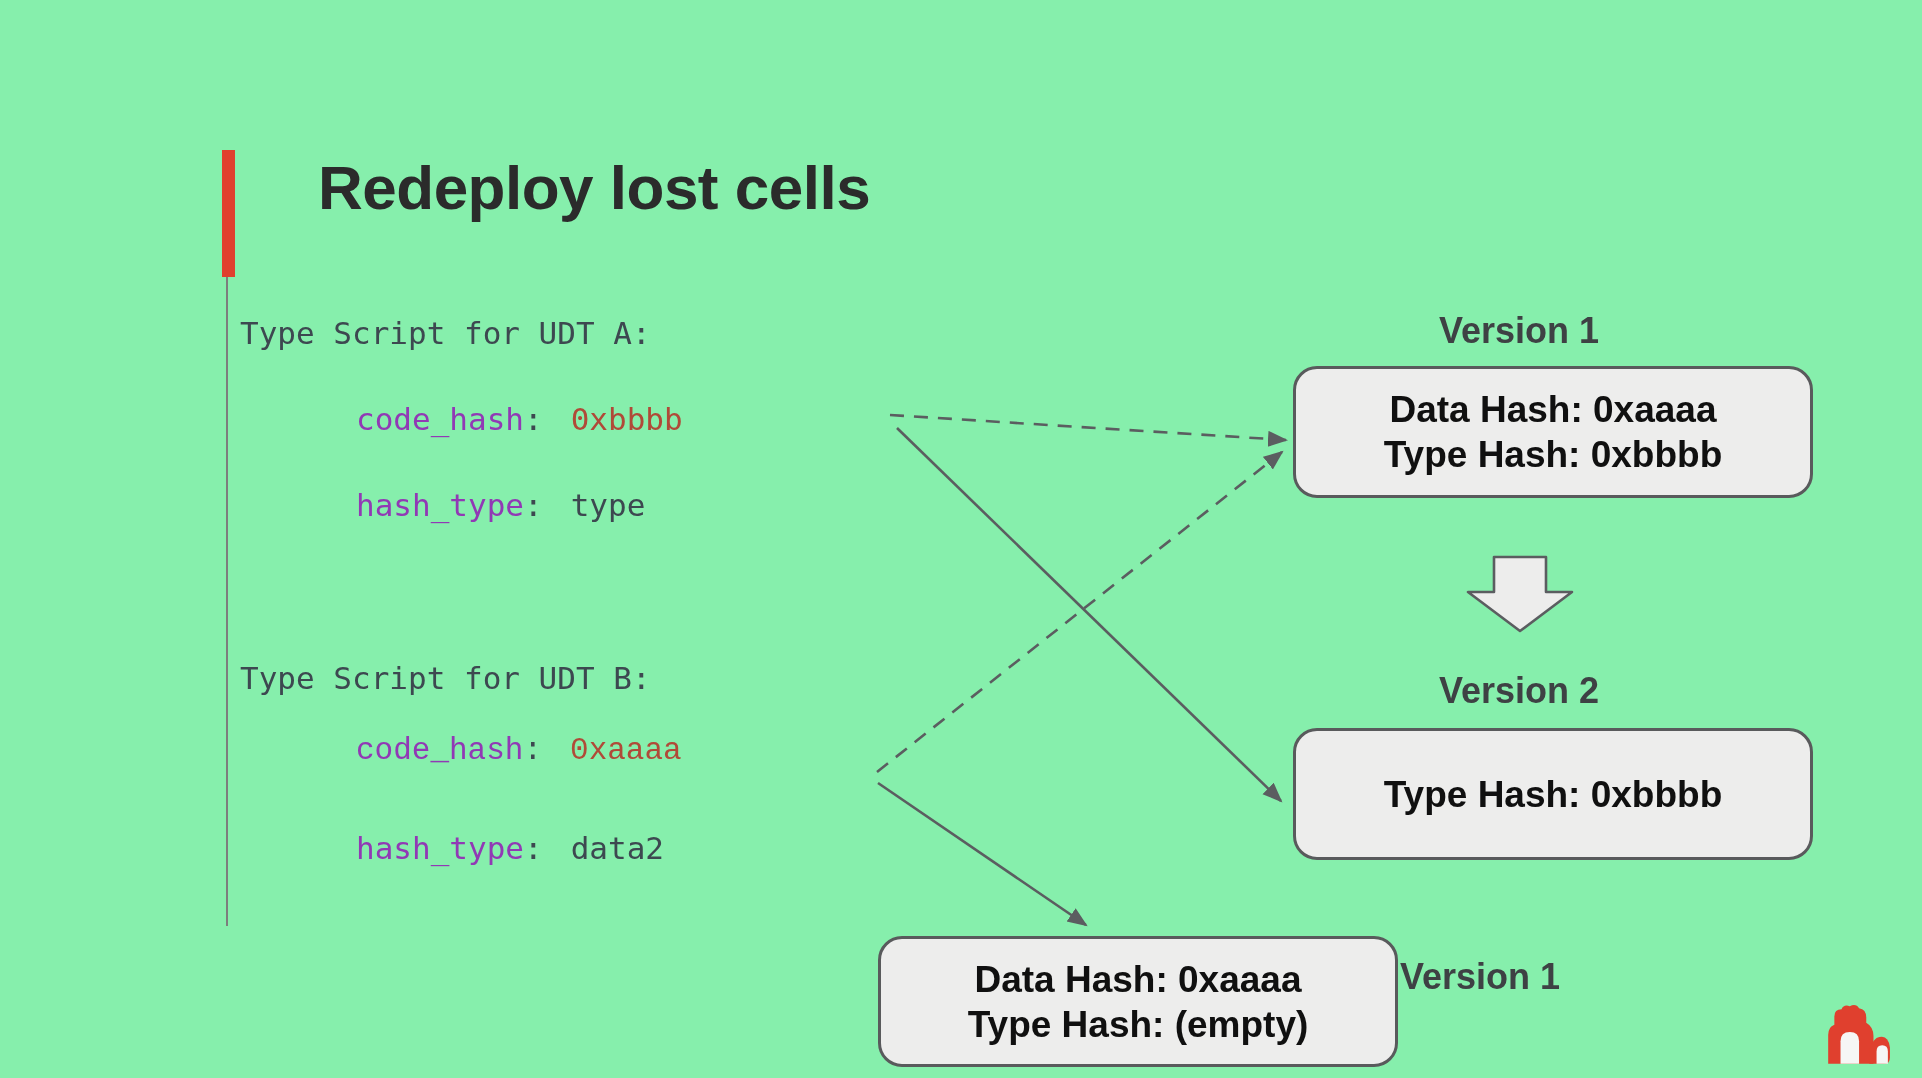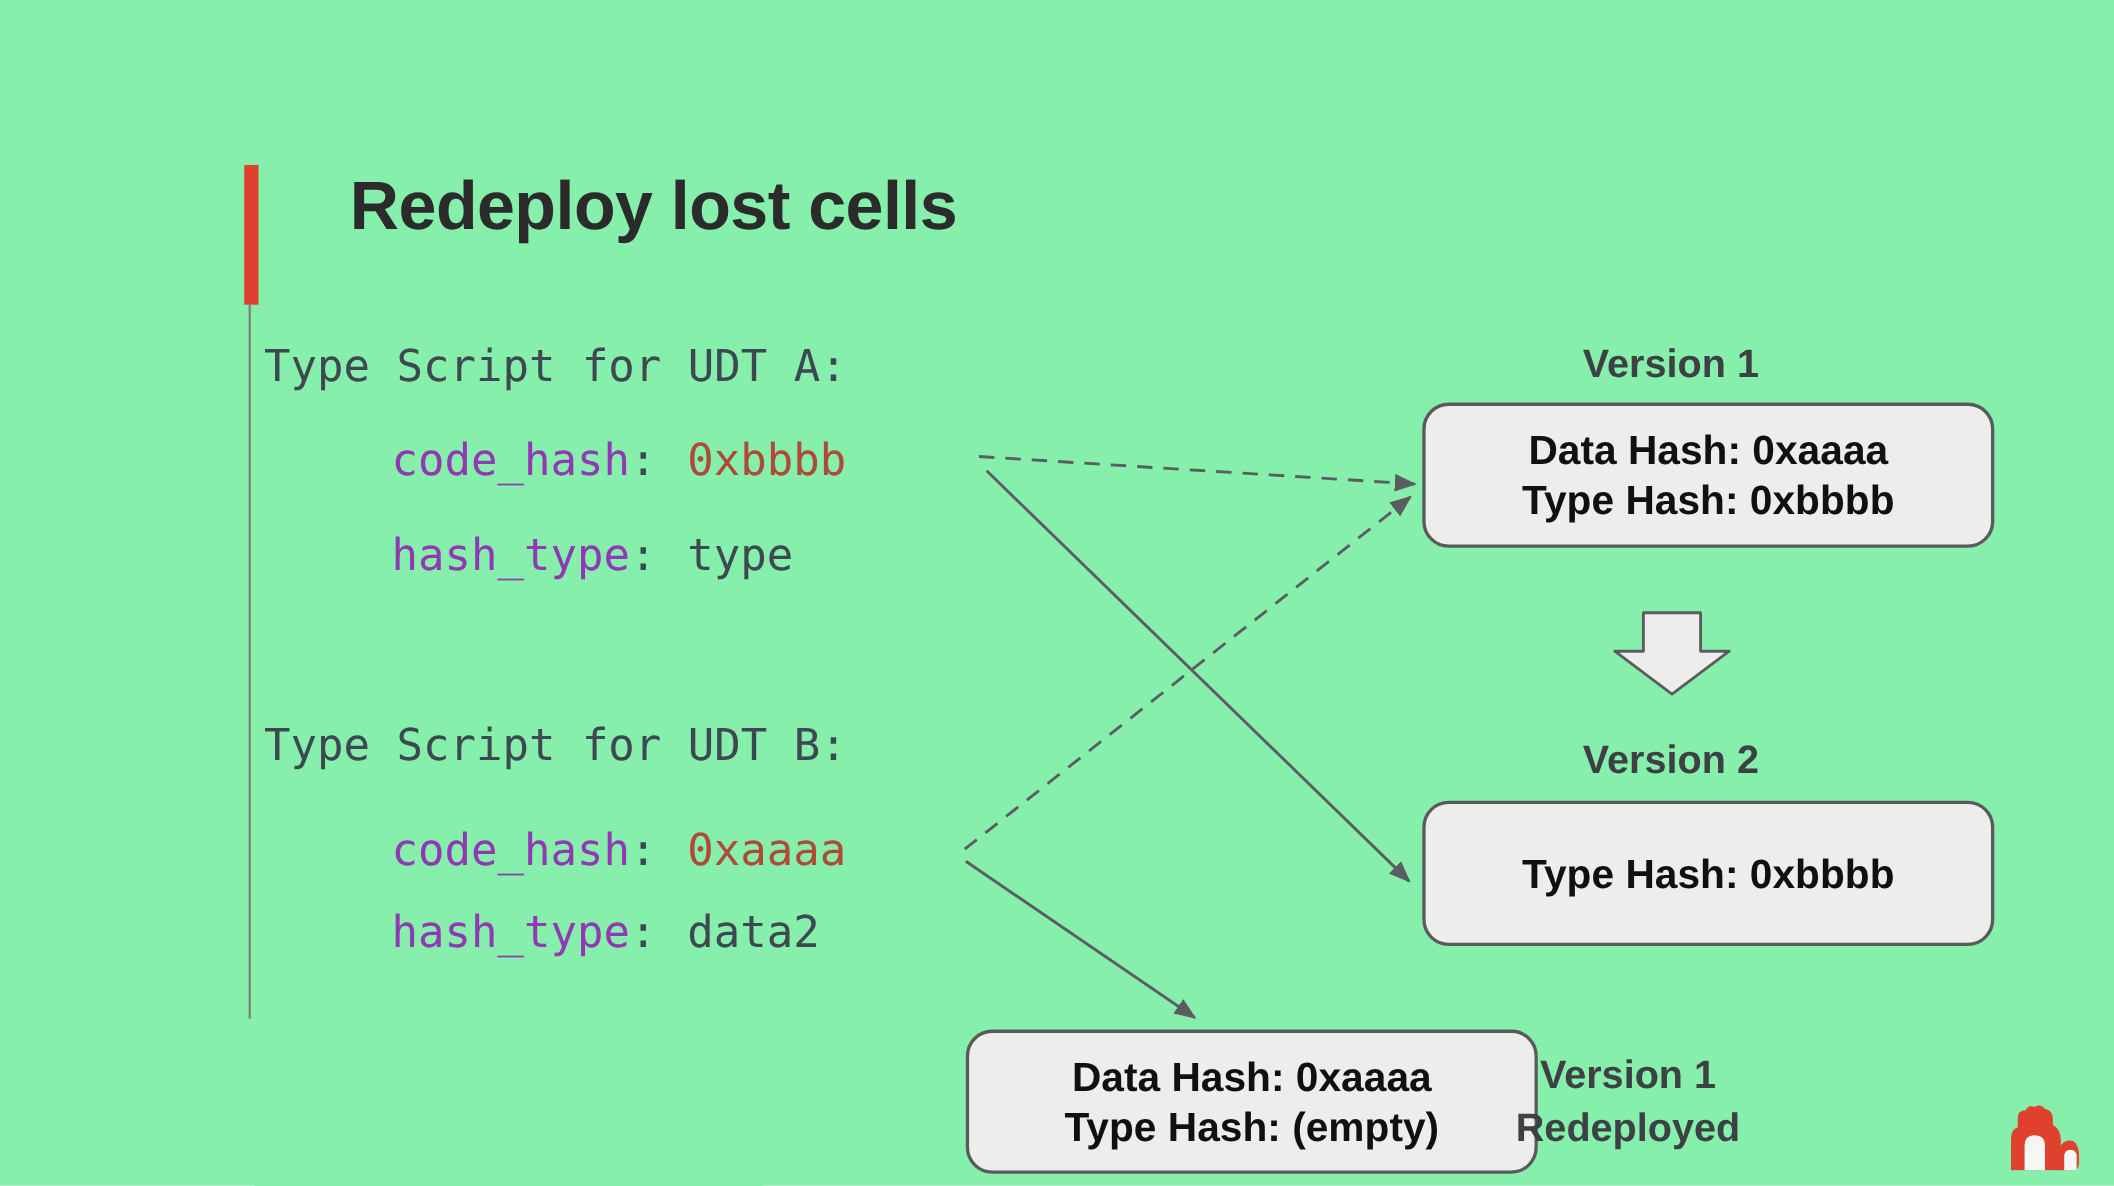--- a/index.html
+++ b/index.html
@@ -54,21 +54,21 @@
     left: 318px; top: 152px;
     font-size: 62px;
     font-weight: 800;
     letter-spacing: -0.5px;
     color: #2b2b2b;
     white-space: nowrap;
   }
   .code-line {
     position: absolute;
     font-family: "DejaVu Sans Mono", "Liberation Mono", monospace;
-    font-size: 40px;
+    font-size: 31px;
     line-height: 54px;
     color: var(--code-plain, #3d4850);
     white-space: pre;
     text-align: center;
   }
   .ckey { color: var(--code-key, #9139b5); }
   .colon { color: var(--code-plain, #3d4850); }
   .cval { color: var(--code-value, #b04a38); padding-left: 28px; }
   .cval.plain { color: var(--code-plain, #3d4850); }
   .ver-label {
@@ -129,41 +129,40 @@
 
   <div class="title-accent-bar"></div>
   <div class="slide-title">Redeploy lost cells</div>
   <div class="left-rule"></div>
 
   <div class="code-line" style="left:240px; top:306px;">Type Script for UDT A:</div>
   <div class="code-line" style="left:356px; top:392px;"><span class="ckey">code_hash</span><span class="colon">:</span><span class="cval">0xbbbb</span></div>
   <div class="code-line" style="left:240px; top:651px;">Type Script for UDT B:</div>
 
   <div class="code-line" style="left:356px; top:478px;"><span class="ckey">hash_type</span><span class="colon">:</span><span class="cval plain">type</span></div>
-  <div class="code-line" style="left:356px; top:746px;"><span class="ckey">code_hash</span><span class="colon">:</span><span class="cval">0xaaaa</span></div>
+  <div class="code-line" style="left:356px; top:724px;font-family:Liberation Mono, monospace;"><span class="ckey">code_hash</span><span class="colon">:</span><span class="cval">0xaaaa</span></div>
   <div class="code-line" style="left:356px; top:821px;"><span class="ckey">hash_type</span><span class="colon">:</span><span class="cval plain">data2</span></div>
 
   <div class="ver-label" style="left:1293px; top:307px;">Version 1</div>
   <div class="cell-box" style="left:1293px; top:366px;">
     <div>Data Hash: 0xaaaa</div>
     <div>Type Hash: 0xbbbb</div>
   </div>
 
   <div class="ver-label" style="left:1293px; top:667px;">Version 2</div>
   <div class="cell-box" style="left:1293px; top:728px;">
     <div>Type Hash: 0xbbbb</div>
   </div>
 
   <div class="cell-box" style="left:878px; top:936px; height:131px;">
     <div>Data Hash: 0xaaaa</div>
     <div>Type Hash: (empty)</div>
   </div>
   <div class="ver-label two-line" style="left:1330px; top:953px;">
     <div>Version 1</div>
-    <div>Redeployed</div>
   </div>
 
   <svg class="logo" viewBox="0 0 68 58">
     <path class="red" d="M6,58 V30 Q6,22 12,20 L12,12 Q12,5 19,5 Q21,0 27,2 Q33,-1 36,4 Q43,5 43,13 L43,18 Q50,22 50,31 L50,58 Z"></path>
     <path class="bg" d="M18,58 V36 Q18,27 27,27 Q36,27 36,36 L36,58 Z"></path>
     <path class="red" d="M46,58 Q44,40 53,33 Q64,28 66,42 L66,52 Q66,58 60,58 Z"></path>
     <path class="bg" d="M53,58 V46 Q53,40 58.5,40 Q64,40 64,46 L64,58 Z"></path>
   </svg>
 
 </div>

